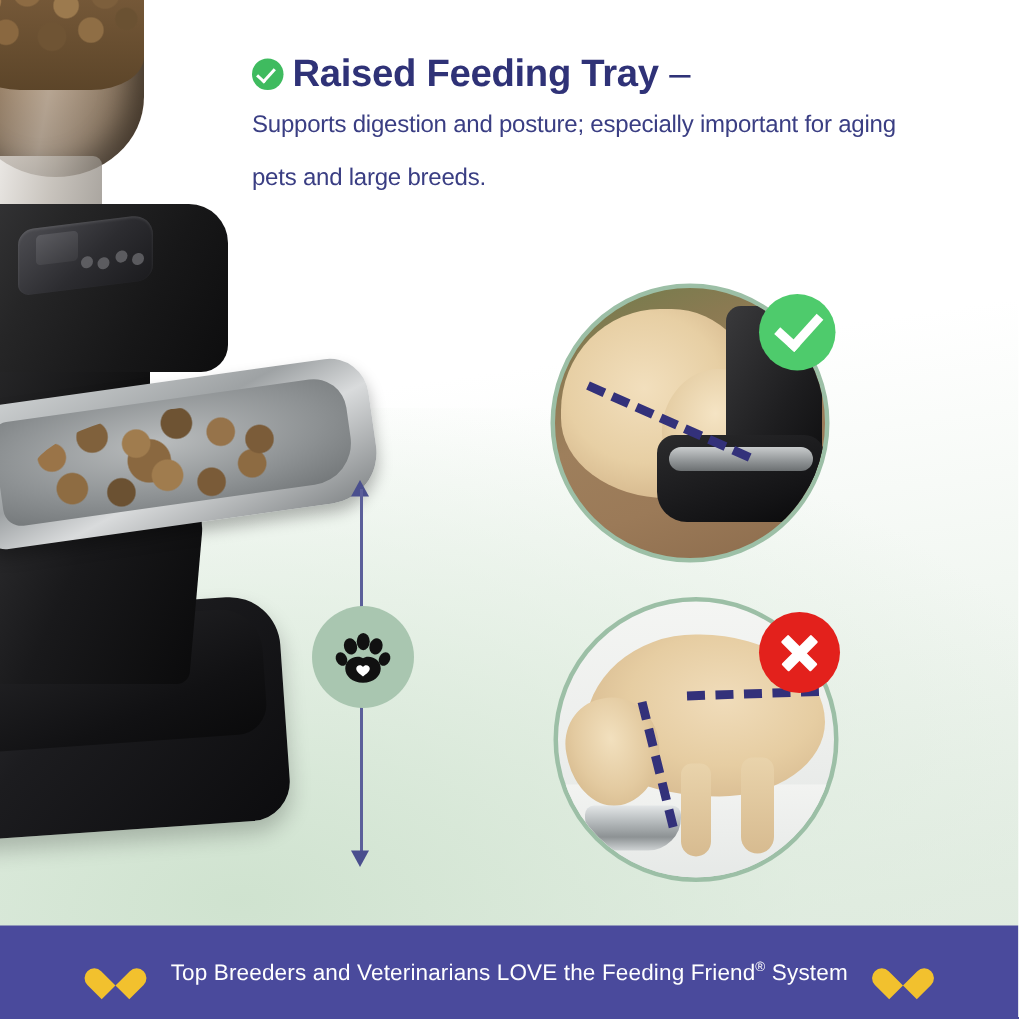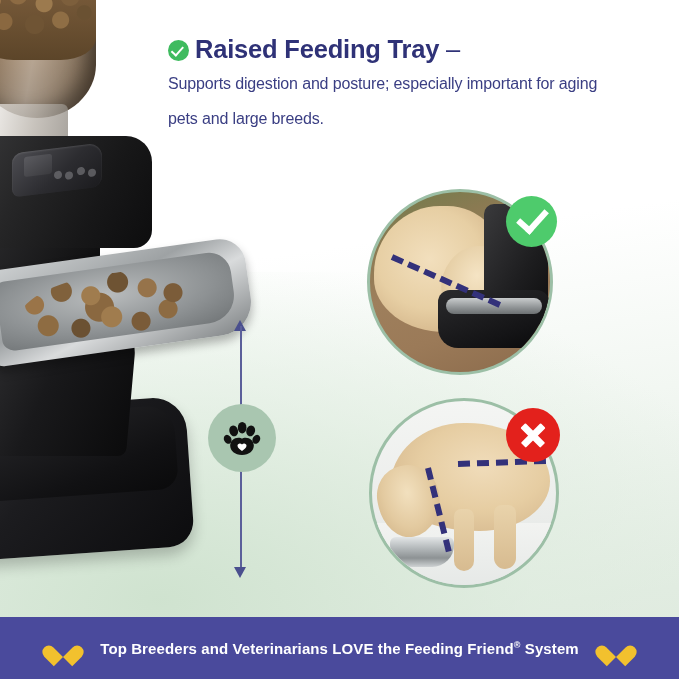--- a/index.html
+++ b/index.html
@@ -465,21 +465,20 @@
     position: absolute;
     left: 0;
     bottom: 0;
     width: 679px;
     height: 62px;
     background: #4A4A9C;
     display: flex;
     align-items: center;
     justify-content: center;
     gap: 24px;
-    font-weight: bold;
   }
   .banner-text {
     color: #ffffff;
     font-size: 15px;
     letter-spacing: 0.1px;
     white-space: nowrap;
   }
   .heart {
     position: relative;
     width: 26px;

